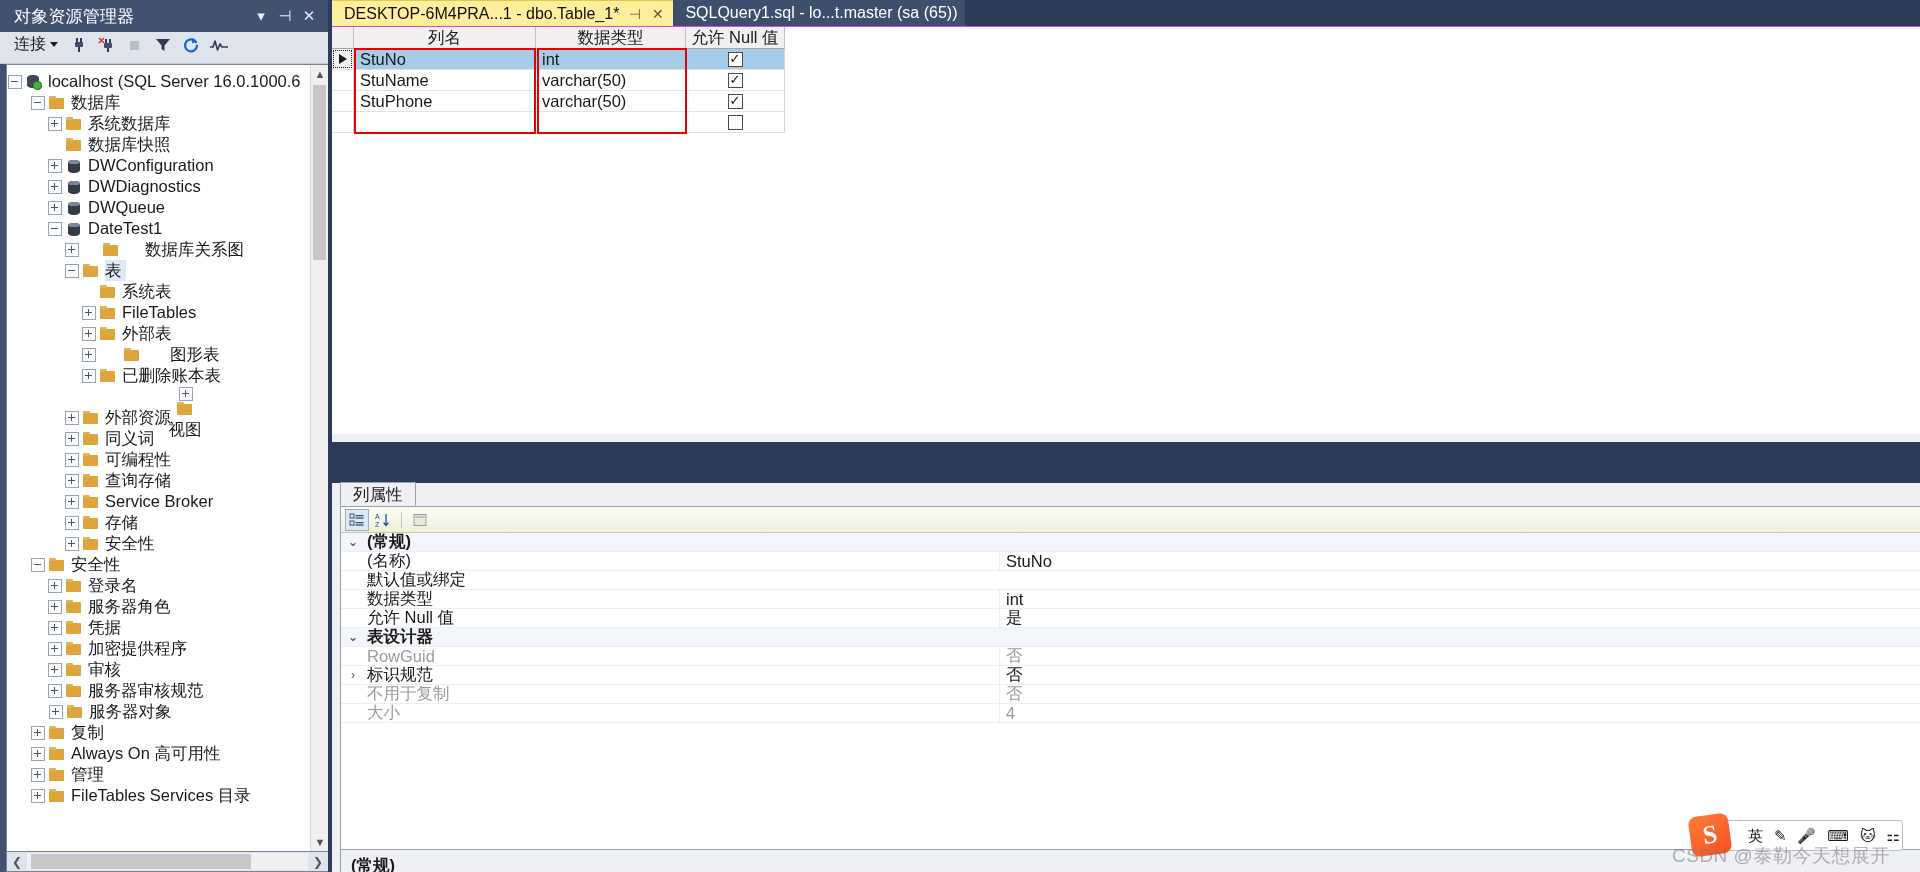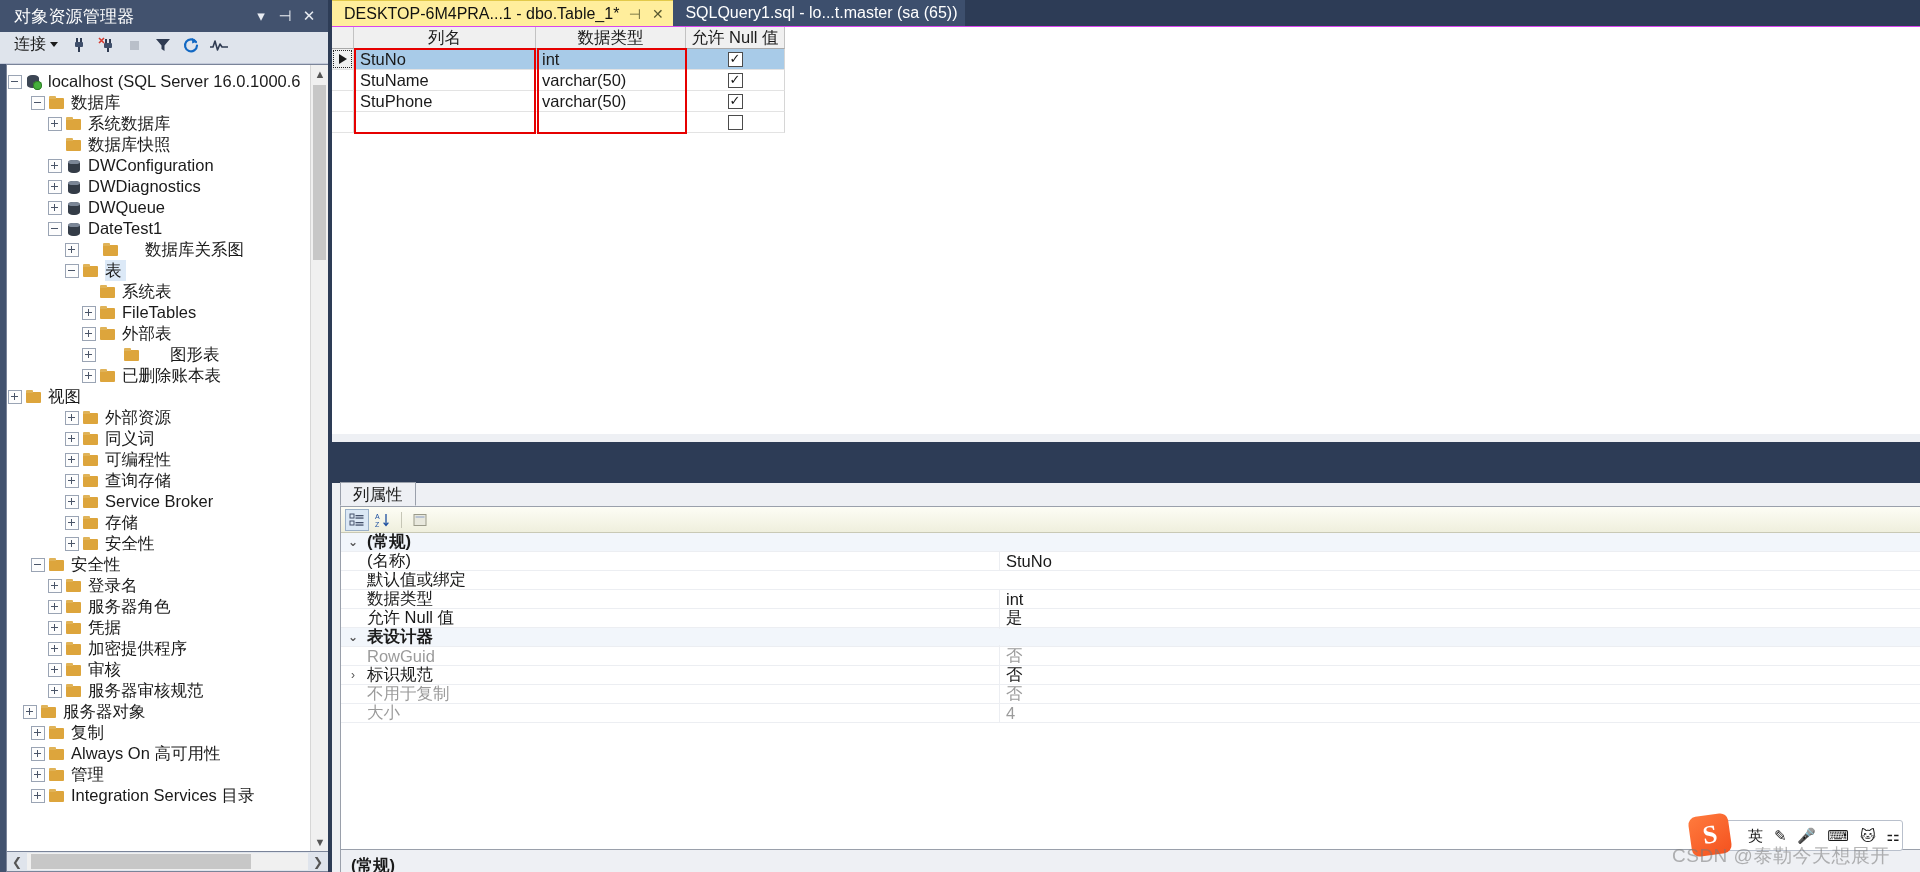--- a/index.html
+++ b/index.html
@@ -624,21 +624,21 @@
           <span class="ico folder"></span>
           <span class="tlabel">图形表</span>
         </div>
         <div class="tnode" style="padding-left: 74px;">
           <span class="expander has plus">
             <span class="vbar"></span>
           </span>
           <span class="ico folder"></span>
           <span class="tlabel">已删除账本表</span>
         </div>
-        <div class="tnode" style="">
+        <div class="tnode" style="padding-left: 57px; flex-direction: column;">
           <span class="expander has plus">
             <span class="vbar"></span>
           </span>
           <span class="ico folder"></span>
           <span class="tlabel">视图</span>
         </div>
         <div class="tnode" style="padding-left: 57px;">
           <span class="expander has plus">
             <span class="vbar"></span>
           </span>
@@ -727,21 +727,21 @@
           <span class="ico folder"></span>
           <span class="tlabel">审核</span>
         </div>
         <div class="tnode" style="padding-left: 40px;">
           <span class="expander has plus">
             <span class="vbar"></span>
           </span>
           <span class="ico folder"></span>
           <span class="tlabel">服务器审核规范</span>
         </div>
-        <div class="tnode" style="padding-left: 15px;">
+        <div class="tnode" style="padding-left: 41px;">
           <span class="expander has plus">
             <span class="vbar"></span>
           </span>
           <span class="ico folder"></span>
           <span class="tlabel">服务器对象</span>
         </div>
         <div class="tnode" style="padding-left: 23px;">
           <span class="expander has plus">
             <span class="vbar"></span>
           </span>
@@ -760,21 +760,21 @@
             <span class="vbar"></span>
           </span>
           <span class="ico folder"></span>
           <span class="tlabel">管理</span>
         </div>
         <div class="tnode" style="padding-left: 23px;">
           <span class="expander has plus">
             <span class="vbar"></span>
           </span>
           <span class="ico folder"></span>
-          <span class="tlabel">Integration Services 目录</span>
+          <span class="tlabel">FileTables Services 目录</span>
         </div>
       </div>
     <div class="oe-vscroll">
       <div class="sb-arrow">▲</div>
       <div class="sb-thumb" style="top:20px;height:175px;"></div>
       <div class="sb-arrow" style="position:absolute;bottom:0;">▼</div>
     </div>
   </div>
 
   <div class="oe-hscrollrow">

